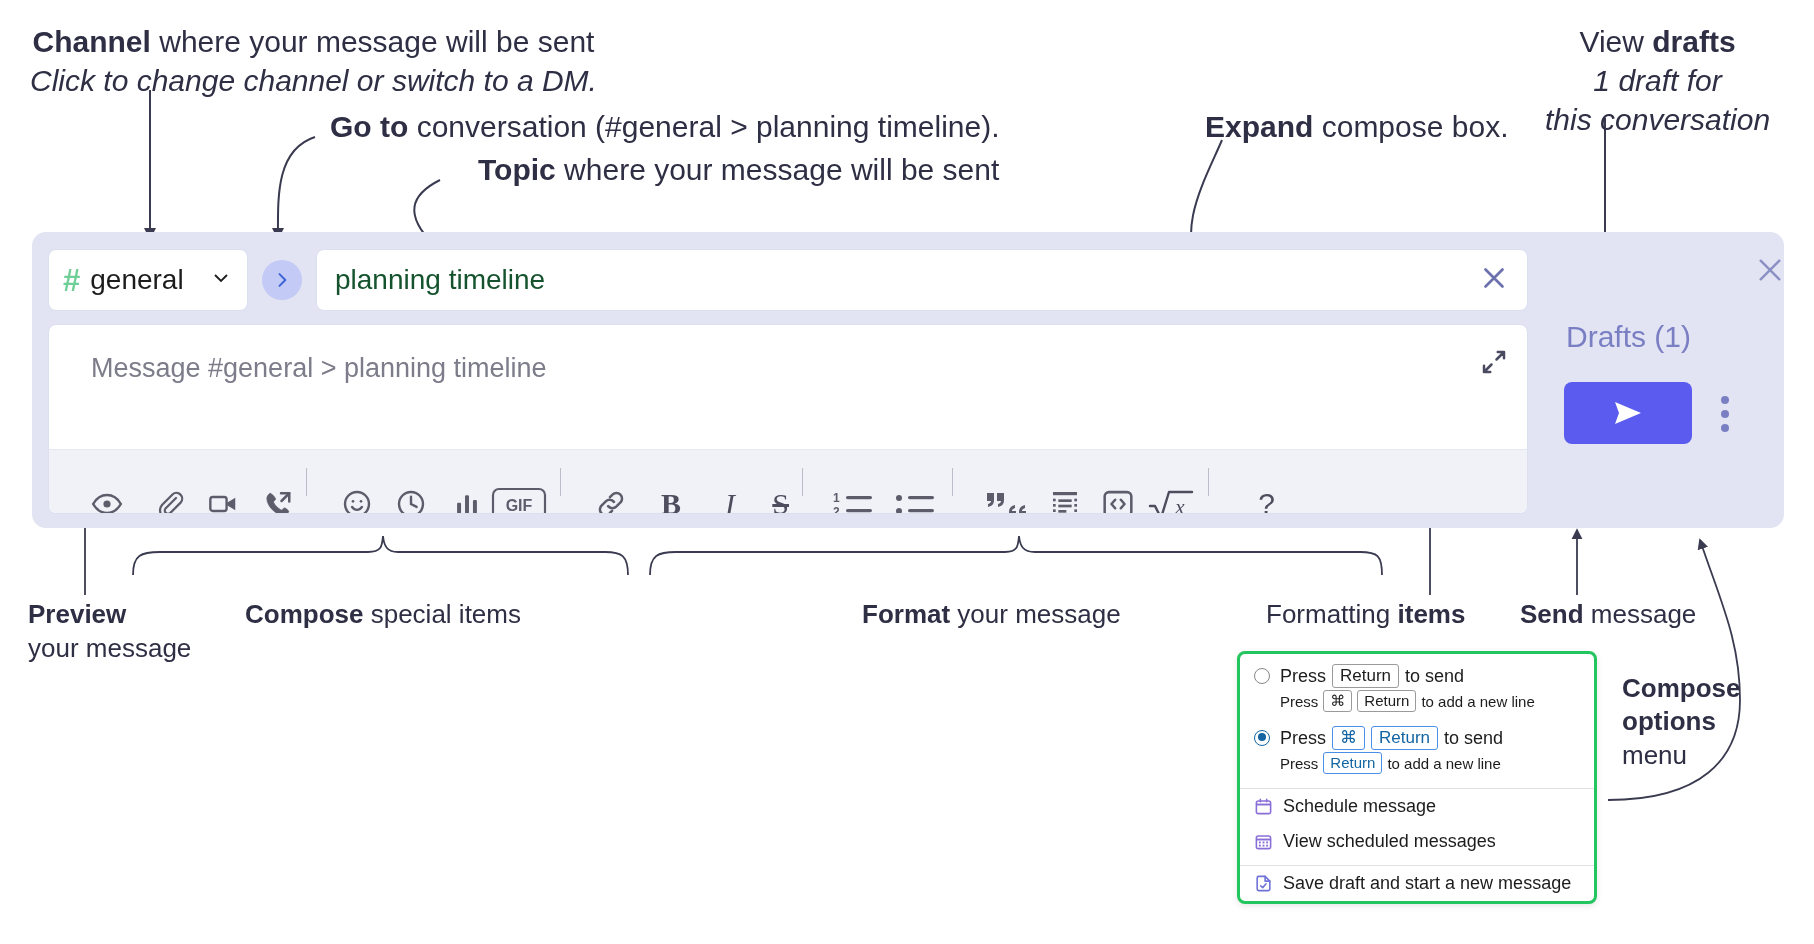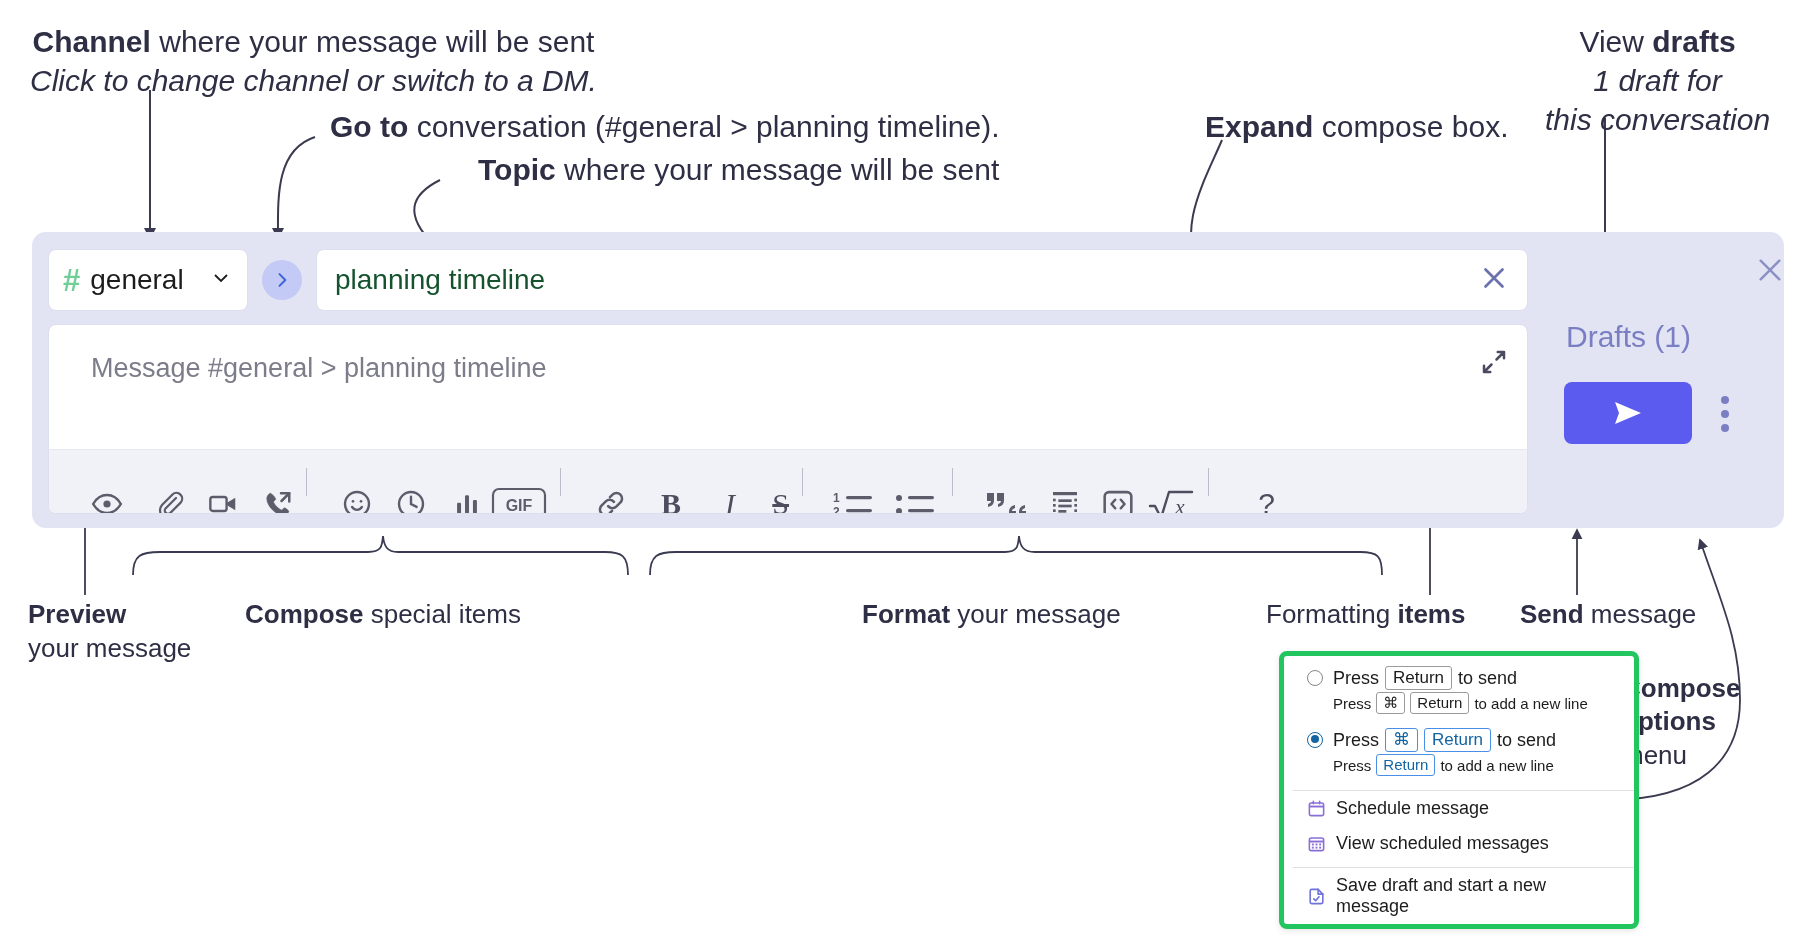--- a/index.html
+++ b/index.html
@@ -97,24 +97,24 @@
     position:absolute; left:20px; top:150px;
     width:128px; height:62px; border-radius:8px;
     background:#5b5bef; display:flex; align-items:center; justify-content:center;
   }
   .kebab { position:absolute; left:172px; top:160px; }
 
   
   .menu {
     position:absolute; left:1237px; top:651px;
     width:360px;
-    background:#fff; border:5px solid #22c55e; border-radius:8px;
+    background:#fff; border:3px solid #22c55e; border-radius:8px;
     box-shadow:0 2px 6px rgba(0,0,0,.10);
-    padding: 4px 0 0 9px;
-    font-size:17px; color:#1d1c1d;margin-left:42px;
+    padding: 4px 0 0 0;
+    font-size:17px; color:#1d1c1d;
   }
   .m-opt { display:flex; align-items:flex-start; gap:10px; padding:6px 14px 0 14px; }
   .radio { width:16px; height:16px; border-radius:50%; border:1.6px solid #868686; margin-top:4px; flex:none; }
   .radio.on { border-color:#1264a3; }
   .radio.on::after { content:""; display:block; width:8px; height:8px; border-radius:50%; background:#1264a3; margin:2.2px auto; }
   .m-main { font-size:18px; display:flex; align-items:center; gap:6px; flex-wrap:nowrap; }
   .m-sub { font-size:15px; display:flex; align-items:center; gap:5px; padding:2px 0 8px 40px; color:#1d1c1d; }
   .key {
     display:inline-block; border:1px solid #9a9a9a; border-radius:3px;
     padding:0 6px; font-size:15px; line-height:20px; background:#fff; color:#1d1c1d;

